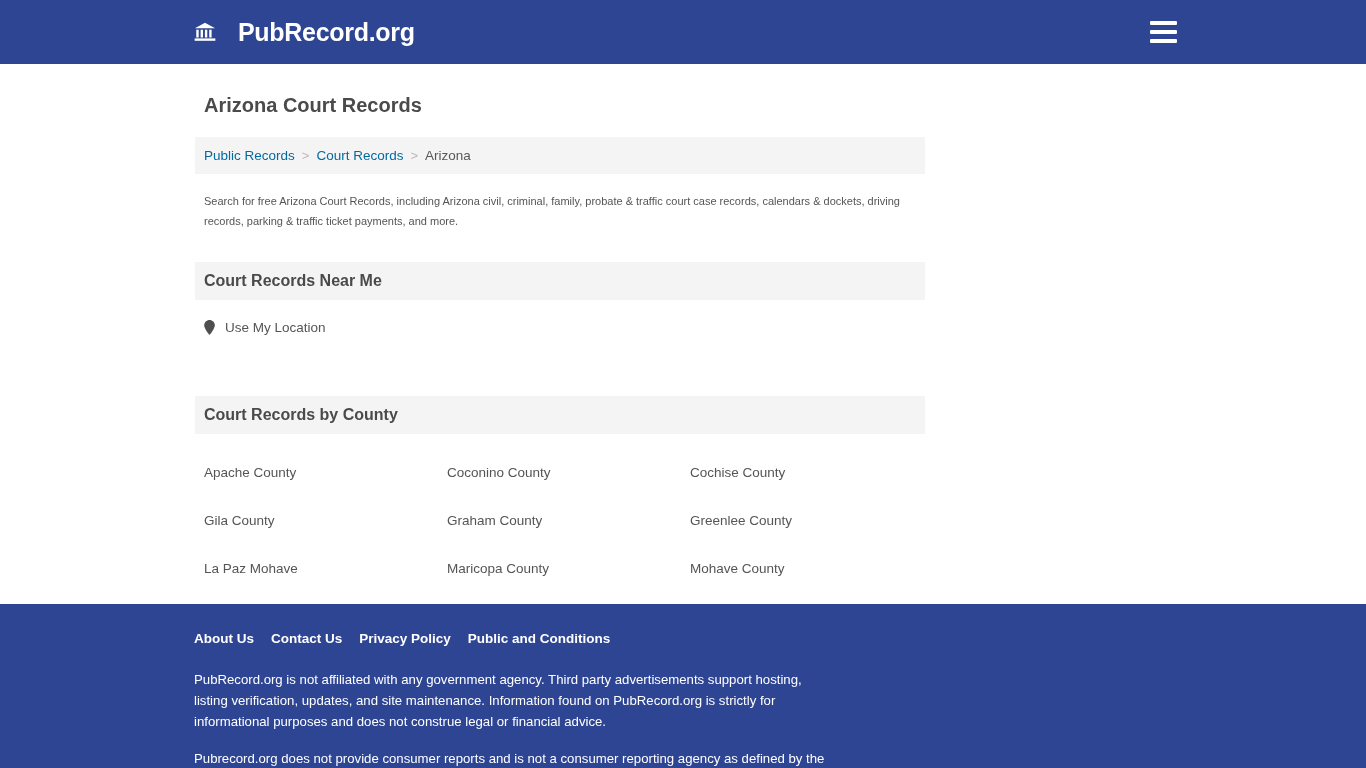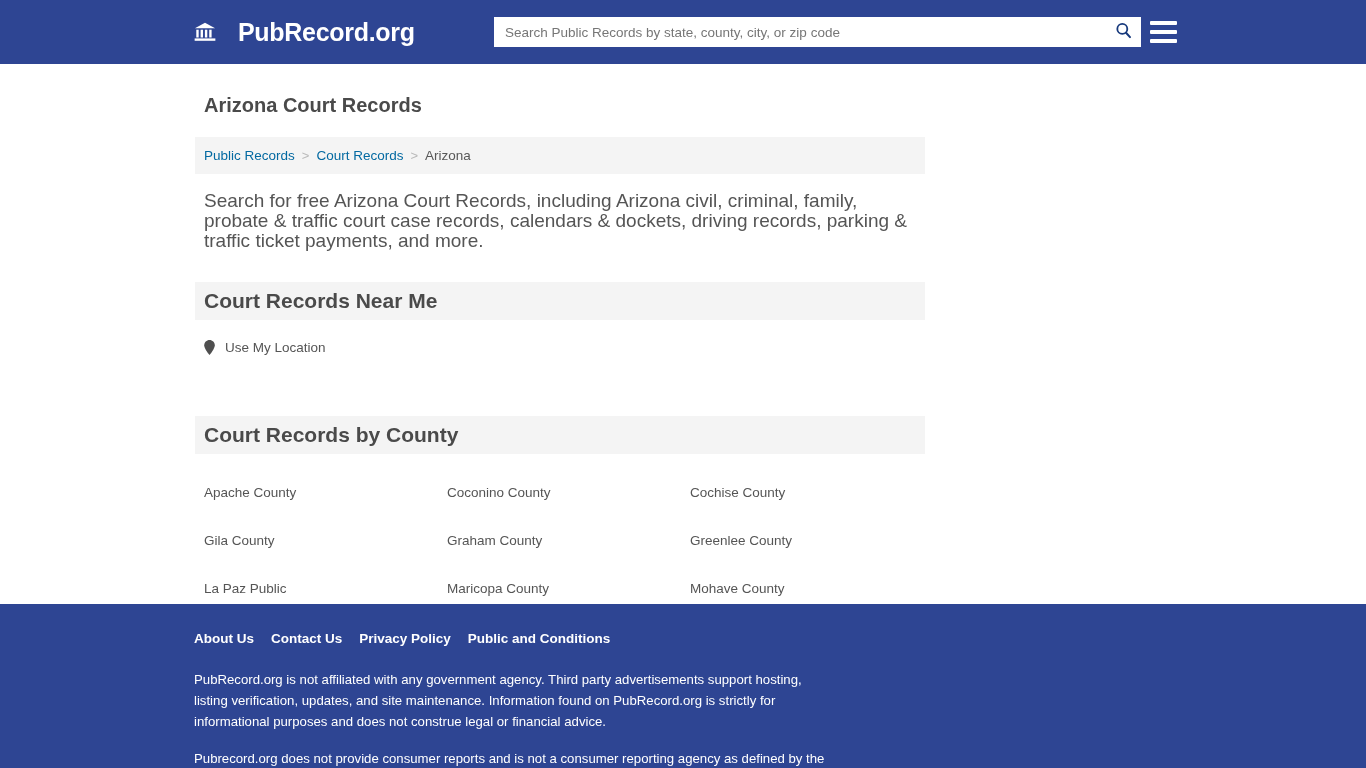--- a/index.html
+++ b/index.html
@@ -137,34 +137,34 @@
   }
   .crumb-sep {
     color: #b9b9b9;
     margin: 0 7px;
     font-size: 13px;
   }
   .crumb-current { color: #585858; }
 
   .intro {
     margin: 17px 0 0 9px;
-    font-size: 19px;
+    font-size: 11px;
     line-height: 20px;
     color: #555555;
     width: 716px;
   }
 
   .section-head {
     margin-top: 31px;
     background: #f4f4f4;
     height: 38px;
     display: flex;
     align-items: center;
     padding-left: 9px;
-    font-size: 21px;
+    font-size: 16px;
     font-weight: bold;
     color: #4a4a4a;
   }
 
   .near-me-body {
     padding: 20px 0 0 9px;
     height: 65px;
   }
   .use-location {
     display: inline-flex;
@@ -253,31 +253,20 @@
         <rect x="2.5" y="9.5" width="2.6" height="8.5" fill="#ffffff"></rect>
         <rect x="7.2" y="9.5" width="2.6" height="8.5" fill="#ffffff"></rect>
         <rect x="11.9" y="9.5" width="2.6" height="8.5" fill="#ffffff"></rect>
         <rect x="16.6" y="9.5" width="2.6" height="8.5" fill="#ffffff"></rect>
         <rect x="0.7" y="19" width="22.6" height="2.6" fill="#ffffff"></rect>
       </svg>
     </span>
     <span class="brand-text">PubRecord.org</span>
   </a>
 
-  <div class="search-wrap">
-    <input class="search-input" type="text" placeholder="Search Public Records by state, county, city, or zip code" style="">
-    <button class="search-btn">
-      <span>
-        <svg viewBox="0 0 24 24" width="19" height="19" aria-hidden="true">
-          <circle cx="10.5" cy="10" r="6.3" fill="none" stroke="#17397c" stroke-width="2.3"></circle>
-          <line x1="15.2" y1="14.8" x2="20.2" y2="20.3" stroke="#17397c" stroke-width="2.6" stroke-linecap="round"></line>
-        </svg>
-      </span>
-    </button>
-  </div>
 
   <button class="menu-btn">
     <span></span>
     <span></span>
     <span></span>
   </button>
 </header>
 
 <main class="main">
   <div class="container">
@@ -309,21 +298,21 @@
 
     <div class="section-head">Court Records by County</div>
 
     <div class="county-grid">
       <a class="county-link" href="#">Apache County</a>
       <a class="county-link" href="#">Coconino County</a>
       <a class="county-link" href="#">Cochise County</a>
       <a class="county-link" href="#">Gila County</a>
       <a class="county-link" href="#">Graham County</a>
       <a class="county-link" href="#">Greenlee County</a>
-      <a class="county-link" href="#">La Paz Public</a>
+      <a class="county-link" href="#">La Paz Mohave</a>
       <a class="county-link" href="#">Maricopa County</a>
       <a class="county-link" href="#">Mohave County</a>
       <a class="county-link" href="#">Navajo County</a>
       <a class="county-link" href="#">Pima County</a>
       <a class="county-link" href="#">Pinal County</a>
       <a class="county-link" href="#">Santa Cruz County</a>
       <a class="county-link" href="#">Yavapai County</a>
       <a class="county-link" href="#">Yuma County</a>
     </div>
 

